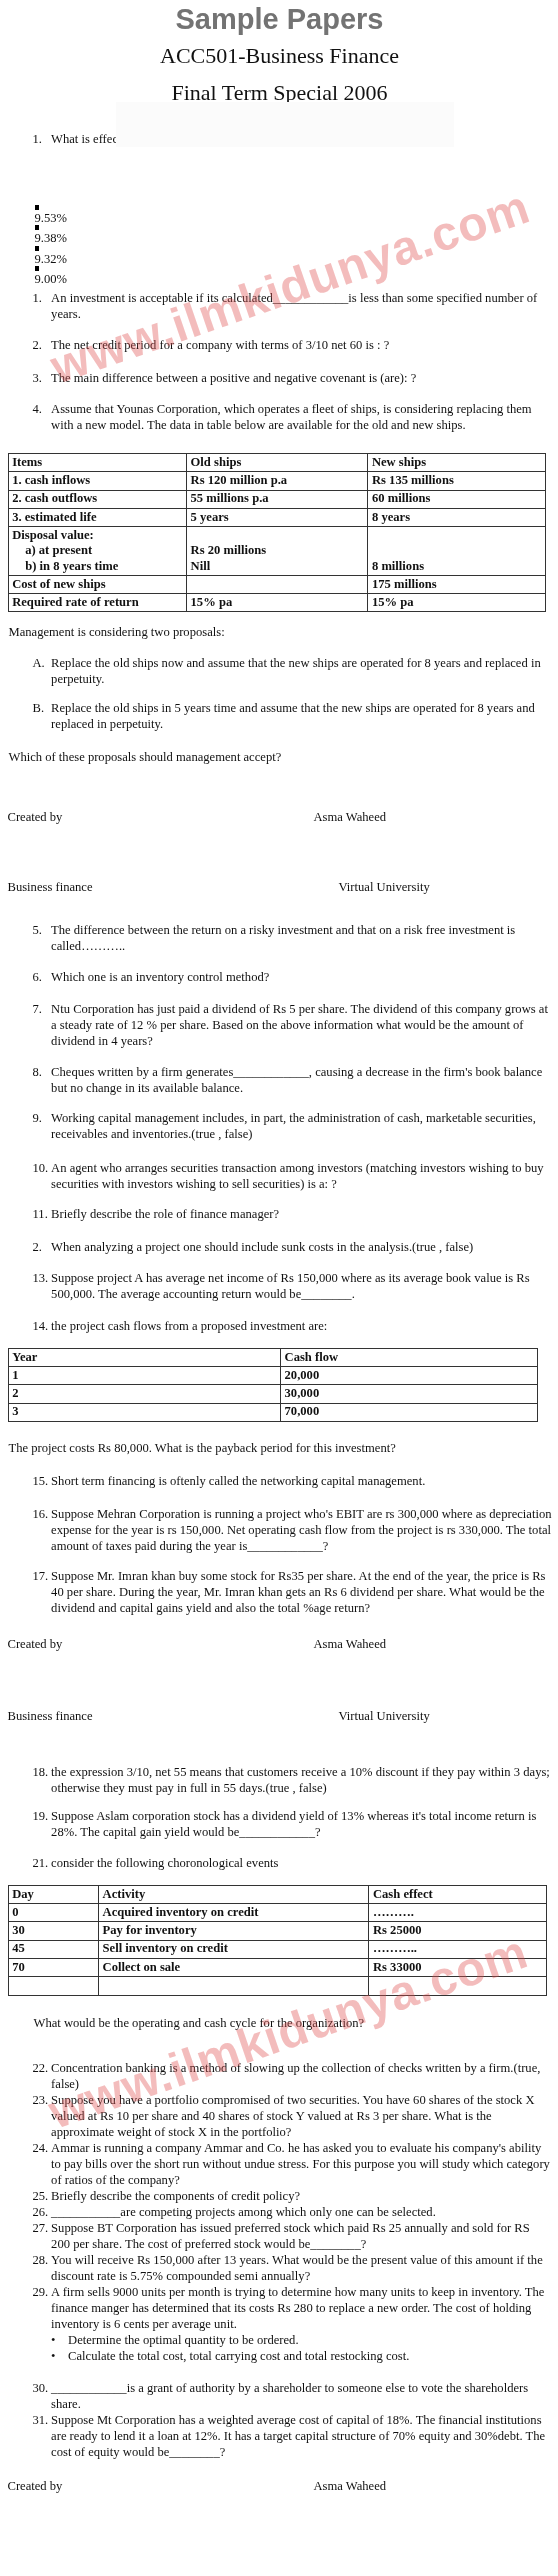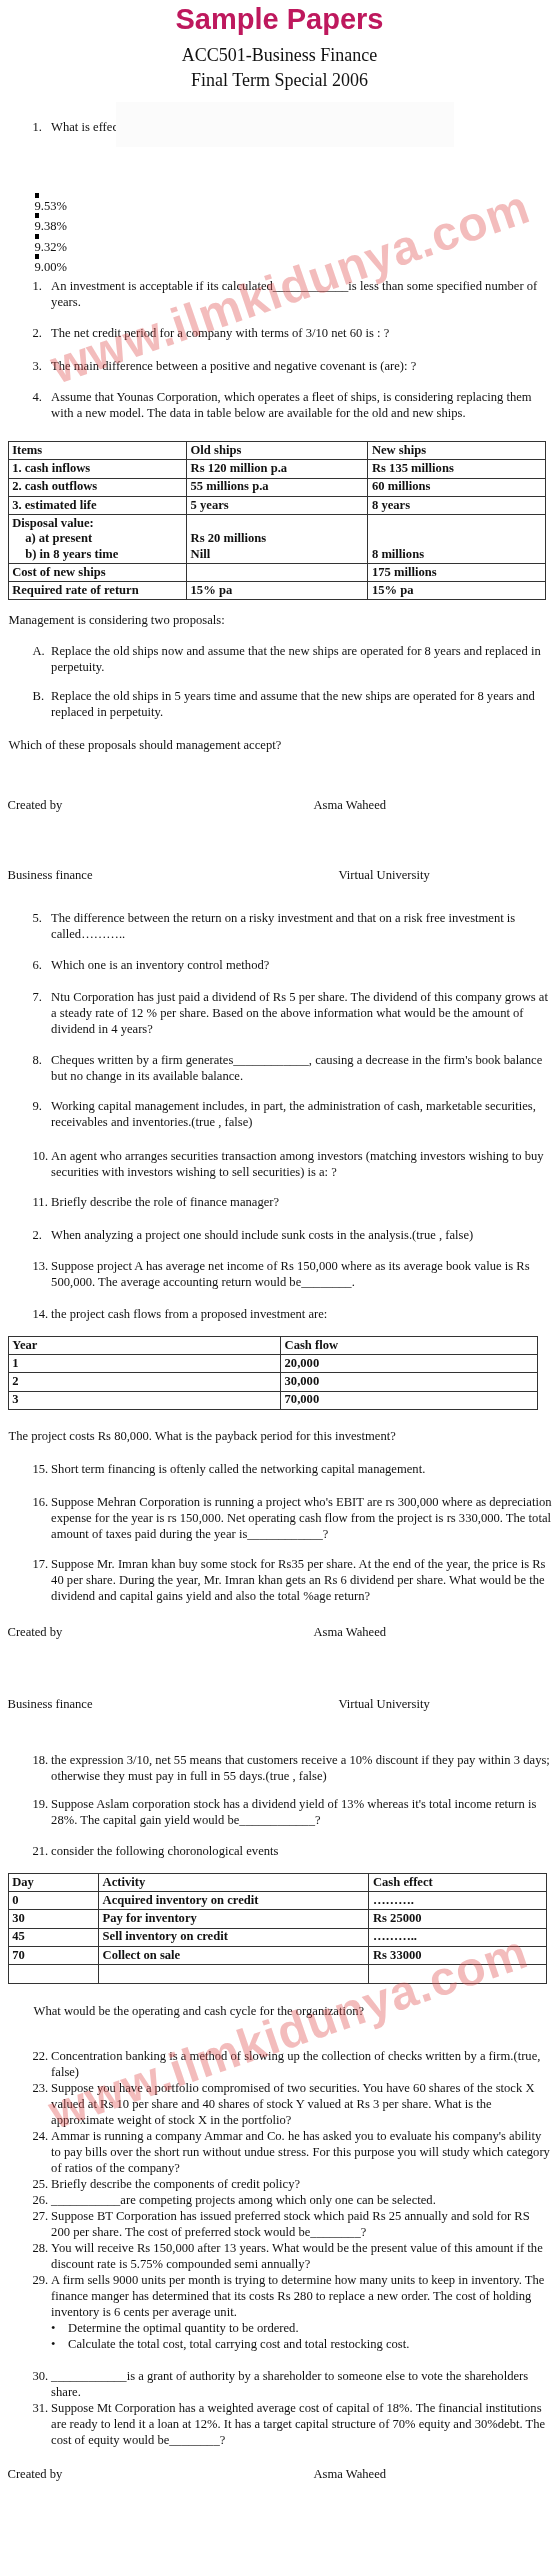--- a/index.html
+++ b/index.html
@@ -15,29 +15,29 @@
     color:#111;
     overflow:hidden;
     box-sizing:border-box;
     padding:1.9px 7.5px 0 7.5px;
   }
   .title{
     font-family:"Liberation Sans","DejaVu Sans",sans-serif;
     font-weight:bold;
     font-size:29px;
     line-height:34px;
-    color:#be185d;
+    color:#737373;
     text-align:center;
     margin:0;
   }
   .subtitle{
-    font-size:18px;
+    font-size:22px;
     line-height:25px;
     text-align:center;
-    margin:0;
+    margin:12px;
   }
   .subtitle.first{margin-top:7.5px;}
   .faint-box{
     position:absolute;
     left:116px;top:102px;width:338px;height:45px;
     background:#fbfbfb;
   }
   .wm{
     position:absolute;
     font-family:"Liberation Sans","DejaVu Sans",sans-serif;

